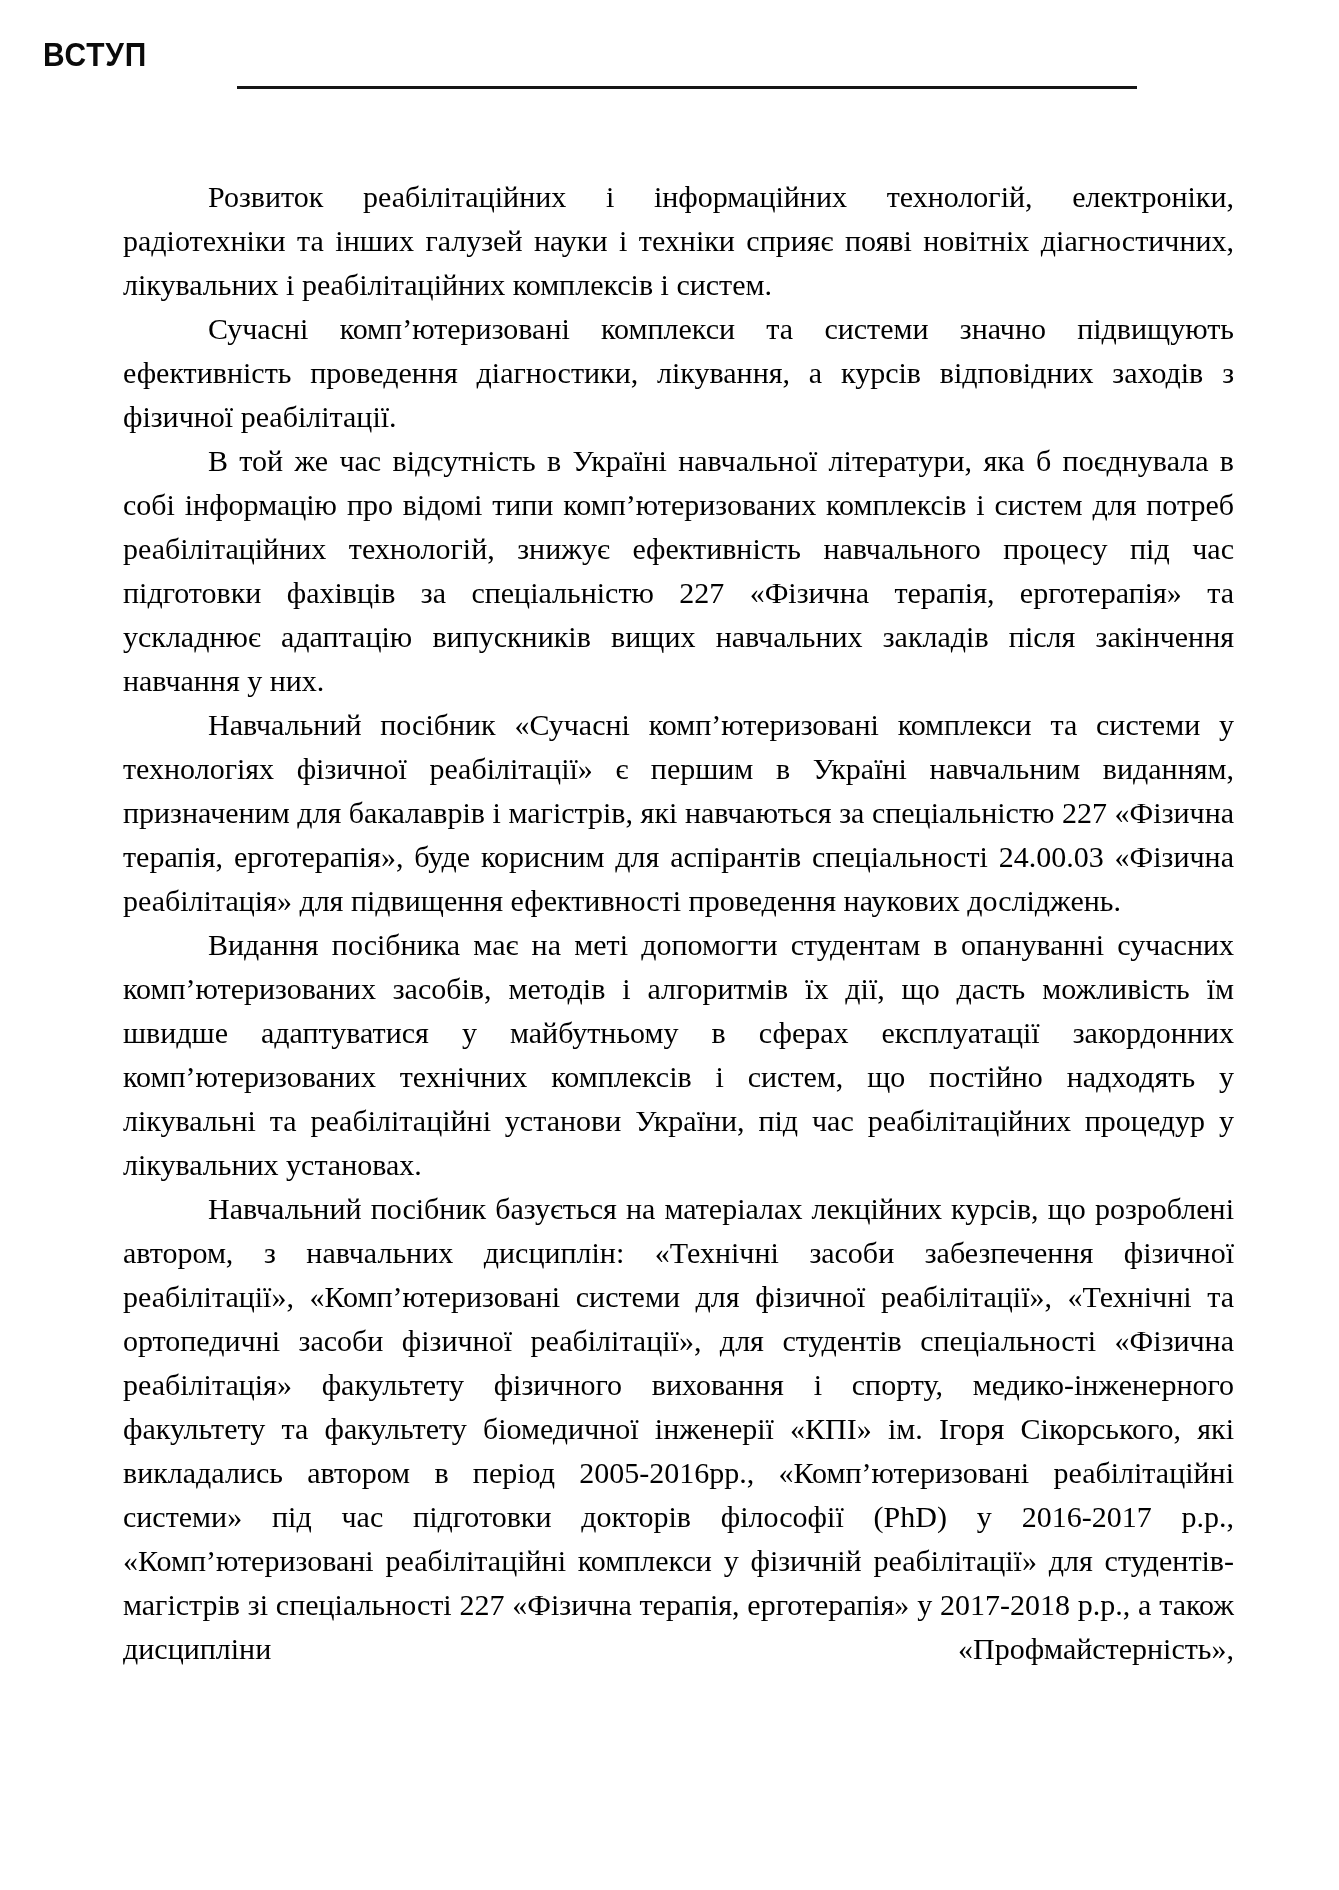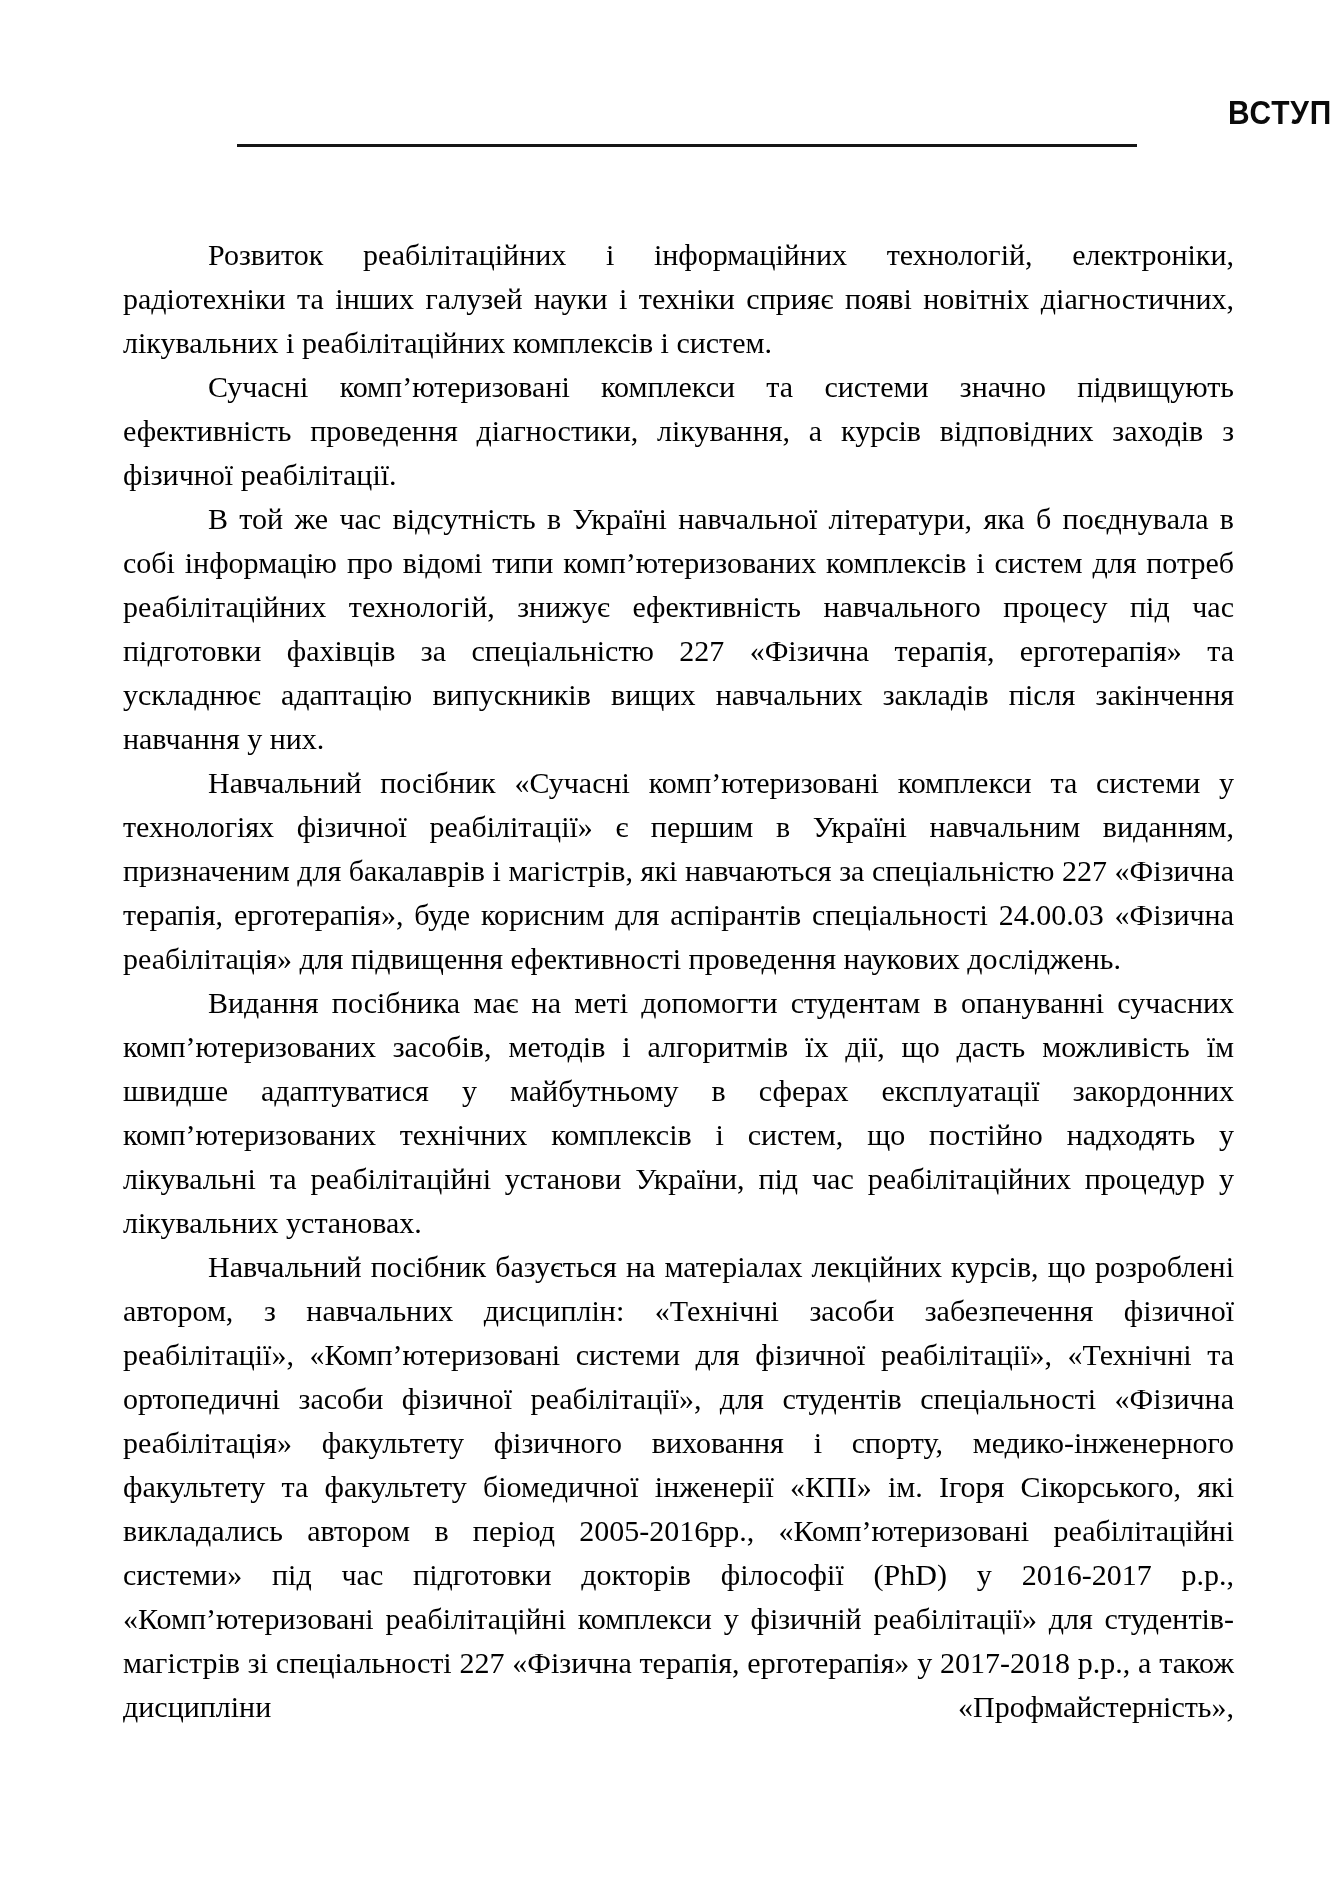--- a/index.html
+++ b/index.html
@@ -14,22 +14,22 @@
   }
   .page {
     position: relative;
     width: 1339px;
     height: 1890px;
     background: #ffffff;
     color: #000000;
     font-family: "Liberation Serif", serif;
   }
   .heading {
-    padding-top: 92px;
-    text-align: right;
+    padding-top: 34px;
+    text-align: left;
     border-radius: 19px;
   }
   .title {
     display: inline-block;
     font-family: "Liberation Sans", sans-serif;
     font-weight: 700;
     font-size: 34px;
     line-height: 40px;
     letter-spacing: 1px;
     color: #0b0b0b;

